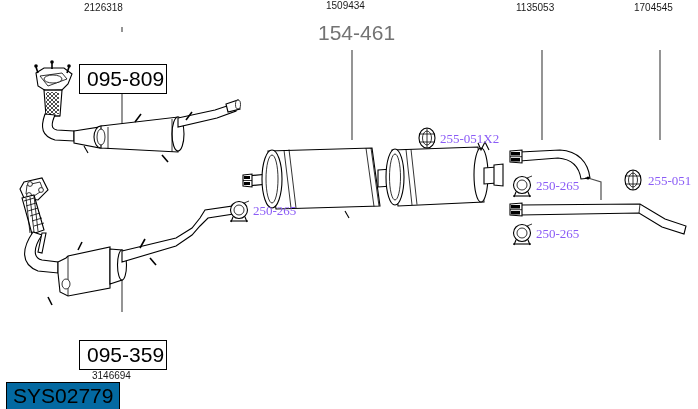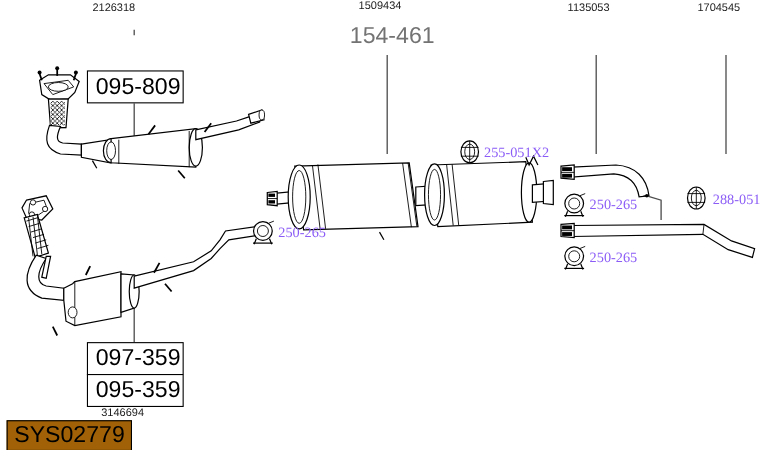--- a/index.html
+++ b/index.html
@@ -52,21 +52,21 @@
   .clamplabel {
     position: absolute;
     font-size: 13px;
     color: #8b5cf6;
     white-space: nowrap;
     font-family: Liberation Serif, serif;
   }
   .syscode {
     position: absolute;
     border: 1.5px solid #000;
-    background: #a16207;
+    background: #0369a1;
     font-size: 21px;
     color: #000;
     padding: 2px 6px 3px 6px;
     white-space: nowrap;
     line-height: 1;
     font-family: "Liberation Sans", sans-serif;
   }
 </style>
 </head>
 <body>
@@ -289,26 +289,25 @@
 
   <div class="ref-small" style="left:84px; top:2px;">2126318</div>
   <div class="ref-small" style="left:326px; top:0;">1509434</div>
   <div class="ref-small" style="left:516px; top:2px;">1135053</div>
   <div class="ref-small" style="left:634px; top:2px;">1704545</div>
 
   <div class="partbox" style="left:79px; top:16px; width:72px;margin-top:48px;">095-809</div>
 
   <div class="bigtitle" style="left:318px; top:21px;">154-461</div>
 
-  <div class="partbox" style="left:79px; top:311px; width:72px;">097-359</div>
   <div class="partbox" style="left:79px; top:340px; width:72px;">095-359</div>
 
   <div class="ref-small" style="left:92px; top:370px;">3146694</div>
 
   <div class="syscode" style="left:6px; top:382px;">SYS02779</div>
 
   <div class="clamplabel" style="left:253px; top:203px;">250-265</div>
   <div class="clamplabel" style="left:440px; top:131px;">255-051X2</div>
   <div class="clamplabel" style="left:536px; top:178px;">250-265</div>
   <div class="clamplabel" style="left:536px; top:226px;">250-265</div>
-  <div class="clamplabel" style="left:648px; top:173px;">288-051</div>
+  <div class="clamplabel" style="left:648px; top:173px;">255-051</div>
 
 </div>
 
 </body></html>

